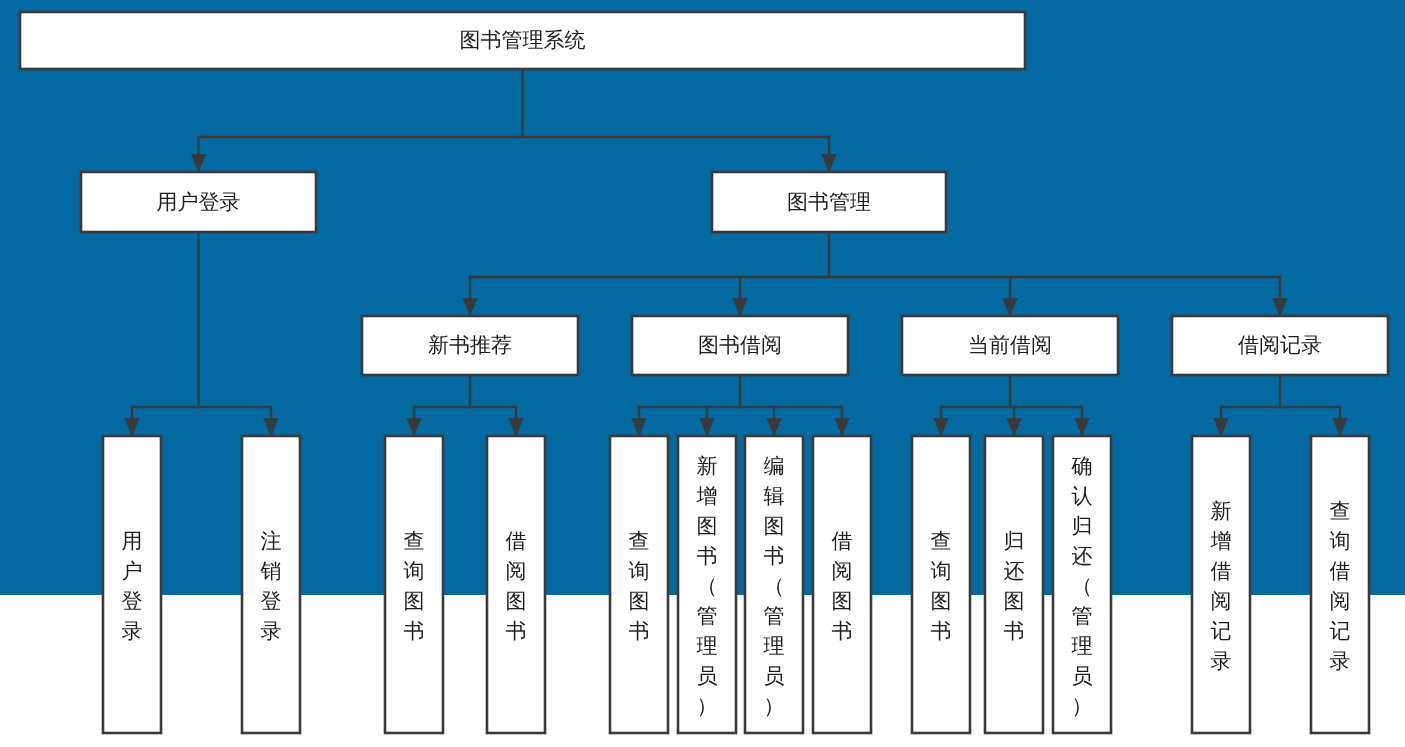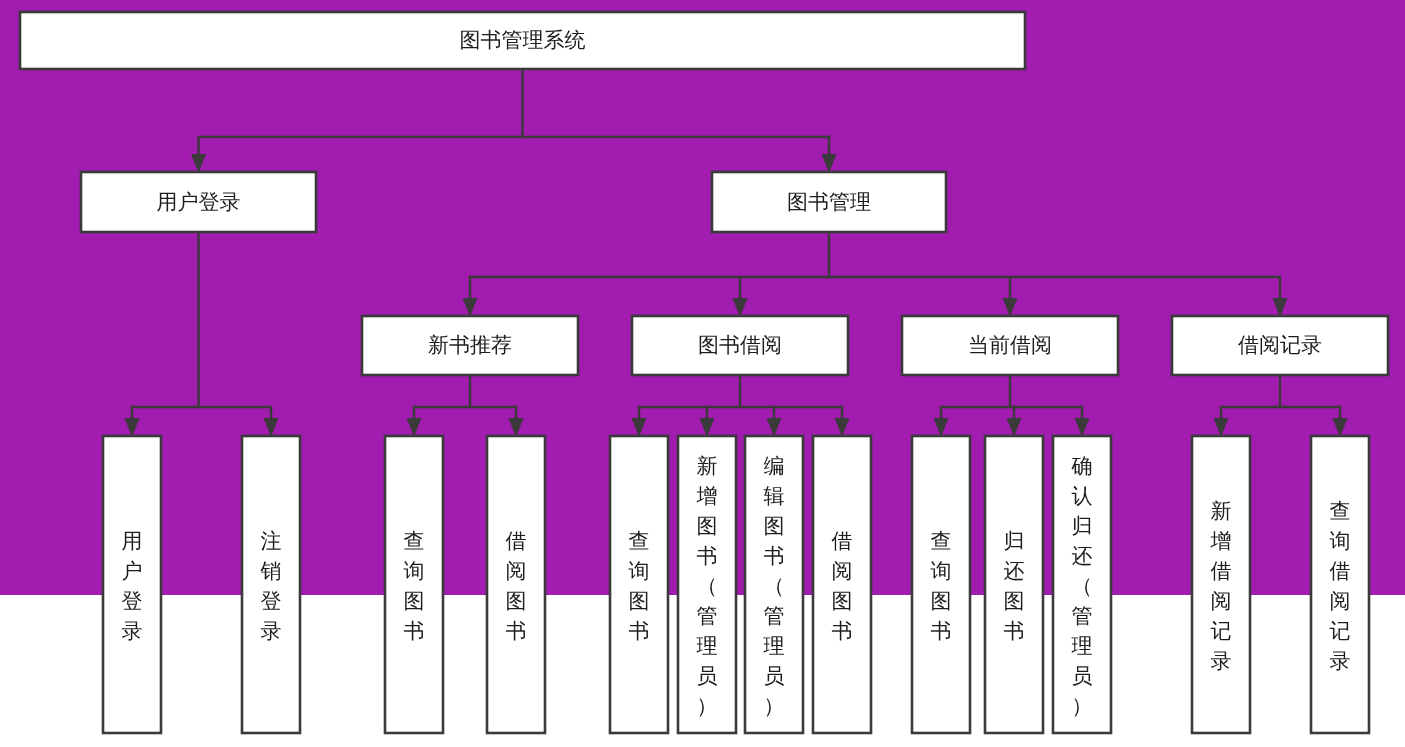--- a/index.html
+++ b/index.html
@@ -11,21 +11,21 @@
   body {
     width: 1405px;
     height: 747px;
     font-family: "Liberation Sans", "DejaVu Sans", sans-serif;
     overflow: hidden;
   }
   #diagram-root {
     position: relative;
     width: 1405px;
     height: 595px;
-    background: #a21caf;
+    background: #0369a1;
   }
   svg#tree-svg {
     position: absolute;
     left: 0;
     top: 0;
     width: 1405px;
     height: 747px;
     display: block;
   }
   .node-rect {

